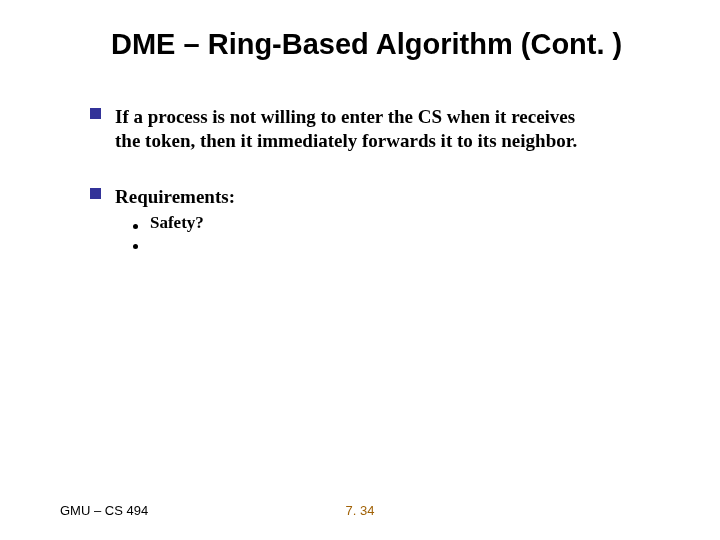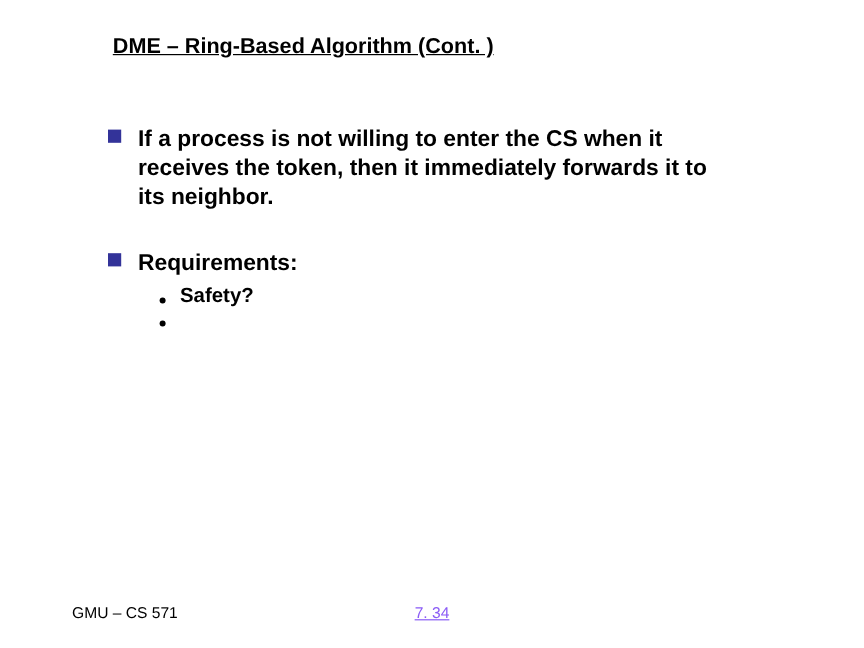--- a/index.html
+++ b/index.html
@@ -14,33 +14,33 @@
   }
   .slide {
     position: relative;
     width: 720px;
     height: 540px;
     box-sizing: border-box;
   }
   .title {
     position: absolute;
     top: 28px;
-    left: 94px;
+    left: 111px;
     right: 60px;
-    font-size: 18px;
+    font-size: 29px;
     font-weight: bold;
-    text-decoration: underline;
     color: #000;
     white-space: nowrap;
   }
   .content {
     position: absolute;
     top: 105px;
     left: 90px;
     right: 126px;
+    font-family: Liberation Serif, serif;
   }
   .bullet-item {
     display: flex;
     align-items: flex-start;
     margin-bottom: 32px;
   }
   .bullet-item:last-child {
     margin-bottom: 14px;
   }
   .square-bullet {
@@ -88,22 +88,21 @@
     font-size: 13px;
     color: #000;
   }
   .footer-center {
     position: absolute;
     left: 0;
     right: 0;
     bottom: 22px;
     text-align: center;
     font-size: 13px;
-    color: #8b5cf6;
-    text-decoration: underline;
+    color: #a16207;
   }
 </style>
 </head>
 <body>
 
 <div class="slide">
 
   <div class="title">DME – Ring-Based Algorithm (Cont. )</div>
 
   <div class="content">
@@ -125,16 +124,16 @@
           </div>
           <div class="sub-item">
             <div class="dot-bullet"></div>
           </div>
         </div>
       </div>
     </div>
 
   </div>
 
-  <div class="footer-left">GMU – CS 571</div>
+  <div class="footer-left">GMU – CS 494</div>
   <div class="footer-center">7. 34</div>
 
 </div>
 
 </body></html>

